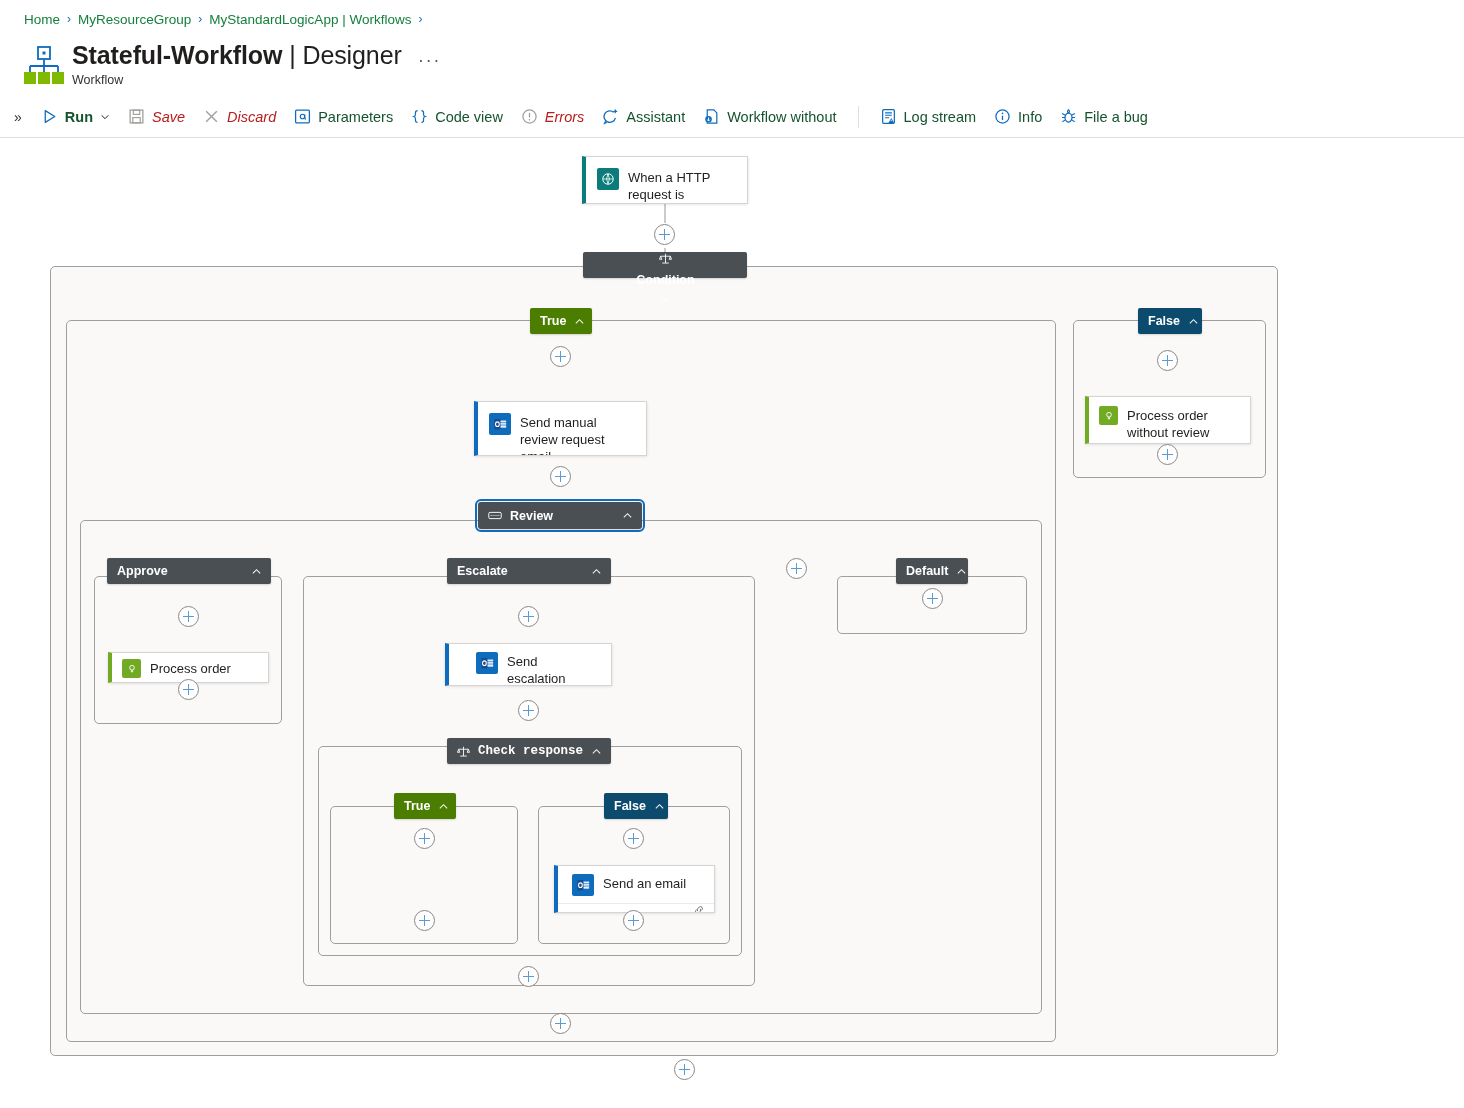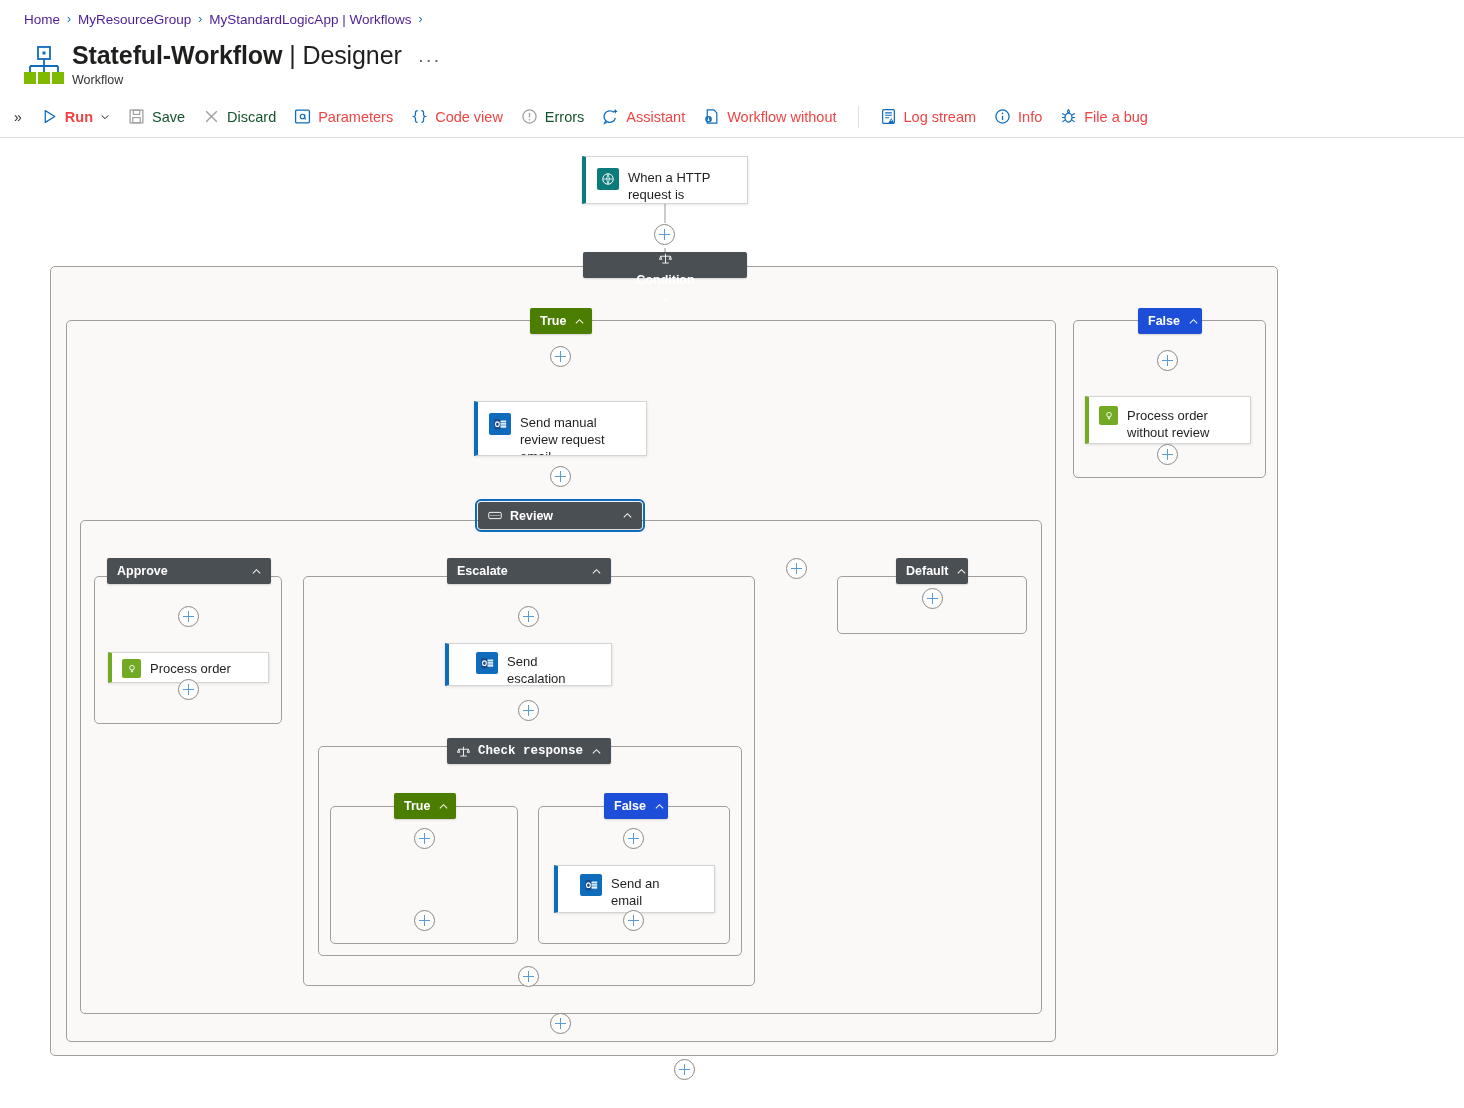--- a/index.html
+++ b/index.html
@@ -14,21 +14,21 @@
 
   
   .breadcrumb {
     padding: 8px 0 0 24px;
     font-size: 13.5px;
     display: flex;
     align-items: center;
     gap: 7px;
     height: 30px;
   }
-  .crumb { color: #4c1d95; cursor: pointer; white-space: nowrap; }
+  .crumb { color: #15803d; cursor: pointer; white-space: nowrap; }
   .crumb-sep { color: #0f6cbd; font-size: 12px; }
 
   
   .title-row {
     display: flex;
     align-items: flex-start;
     padding: 6px 0 0 18px;
     height: 66px;
   }
   .title-icon {
@@ -76,24 +76,24 @@
     padding: 0 10px 0 6px;
     cursor: pointer;
   }
   .tb-item {
     display: flex;
     align-items: center;
     gap: 7px;
     padding: 5px 9px;
     cursor: pointer;
     white-space: nowrap;
-    color: #ef4444;
+    color: #14532d;
     border-radius: 2px;
   }
-  .tb-item.disabled { color: #14532d; cursor: default; }
+  .tb-item.disabled { color: #b91c1c; cursor: default; font-style: italic; }
   .tb-item .lbl { line-height: 18px; }
   .tb-sep {
     width: 1px; height: 22px;
     background: #e1dfdd;
     margin: 0 12px;
   }
   .ico { width: 17px; height: 17px; flex: none; display: block; }
 
   
   .canvas {
@@ -174,21 +174,21 @@
     font-weight: 600;
     color: #ffffff;
     border-radius: 2px;
     box-shadow: 0 1px 2px rgba(0,0,0,0.15);
     cursor: pointer;
     white-space: nowrap;
   }
   .chip .chip-label { flex: 1; }
   .chip.dark  { background: #4a4f54; }
   .chip.green { background: #4b7d00; }
-  .chip.red   { background: #1d4ed8; }
+  .chip.red   { background: #0c4a6e; }
   .chip.selected {
     outline: 2px solid #0f6cbd;
     outline-offset: 1px;
     border-radius: 3px;
   }
   .chev {
     width: 11px; height: 11px;
     flex: none;
     opacity: .92;
   }
@@ -550,21 +550,21 @@
 
   <div class="chip red" style="left:604px; top:655px; width:64px;">
     <span class="chip-label">False</span>
     <svg class="chev" viewBox="0 0 12 12">
       <path d="M2 8 L6 4 L10 8" fill="none" stroke="#ffffff" stroke-width="1.2"></path>
     </svg>
   </div>
   <div class="plus" style="left:623px; top:690px;"></div>
 
   <div class="card blue" style="left:554px; top:727px; width:161px; height:48px;">
-    <div class="card-main" style="padding:7px 22px;">
+    <div class="card-main" style="padding:7px 14px;">
       <div class="card-icon" style="background:#0f6cbd;">
         <svg width="15" height="15" viewBox="0 0 16 16">
           <rect x="6.6" y="3.4" width="7.4" height="8" fill="#ffffff" opacity=".9"></rect>
           <path d="M6.6 3.4 H14 M6.6 6 H14 M6.6 8.6 H14" stroke="#0f6cbd" stroke-width="0.7"></path>
           <rect x="1.4" y="2.2" width="6.6" height="11" rx="1" fill="#1a4d8f"></rect>
           <ellipse cx="4.7" cy="7.7" rx="2" ry="2.5" fill="none" stroke="#ffffff" stroke-width="1.1"></ellipse>
         </svg>
       </div>
       <div class="card-label">Send an email</div>
     </div>

